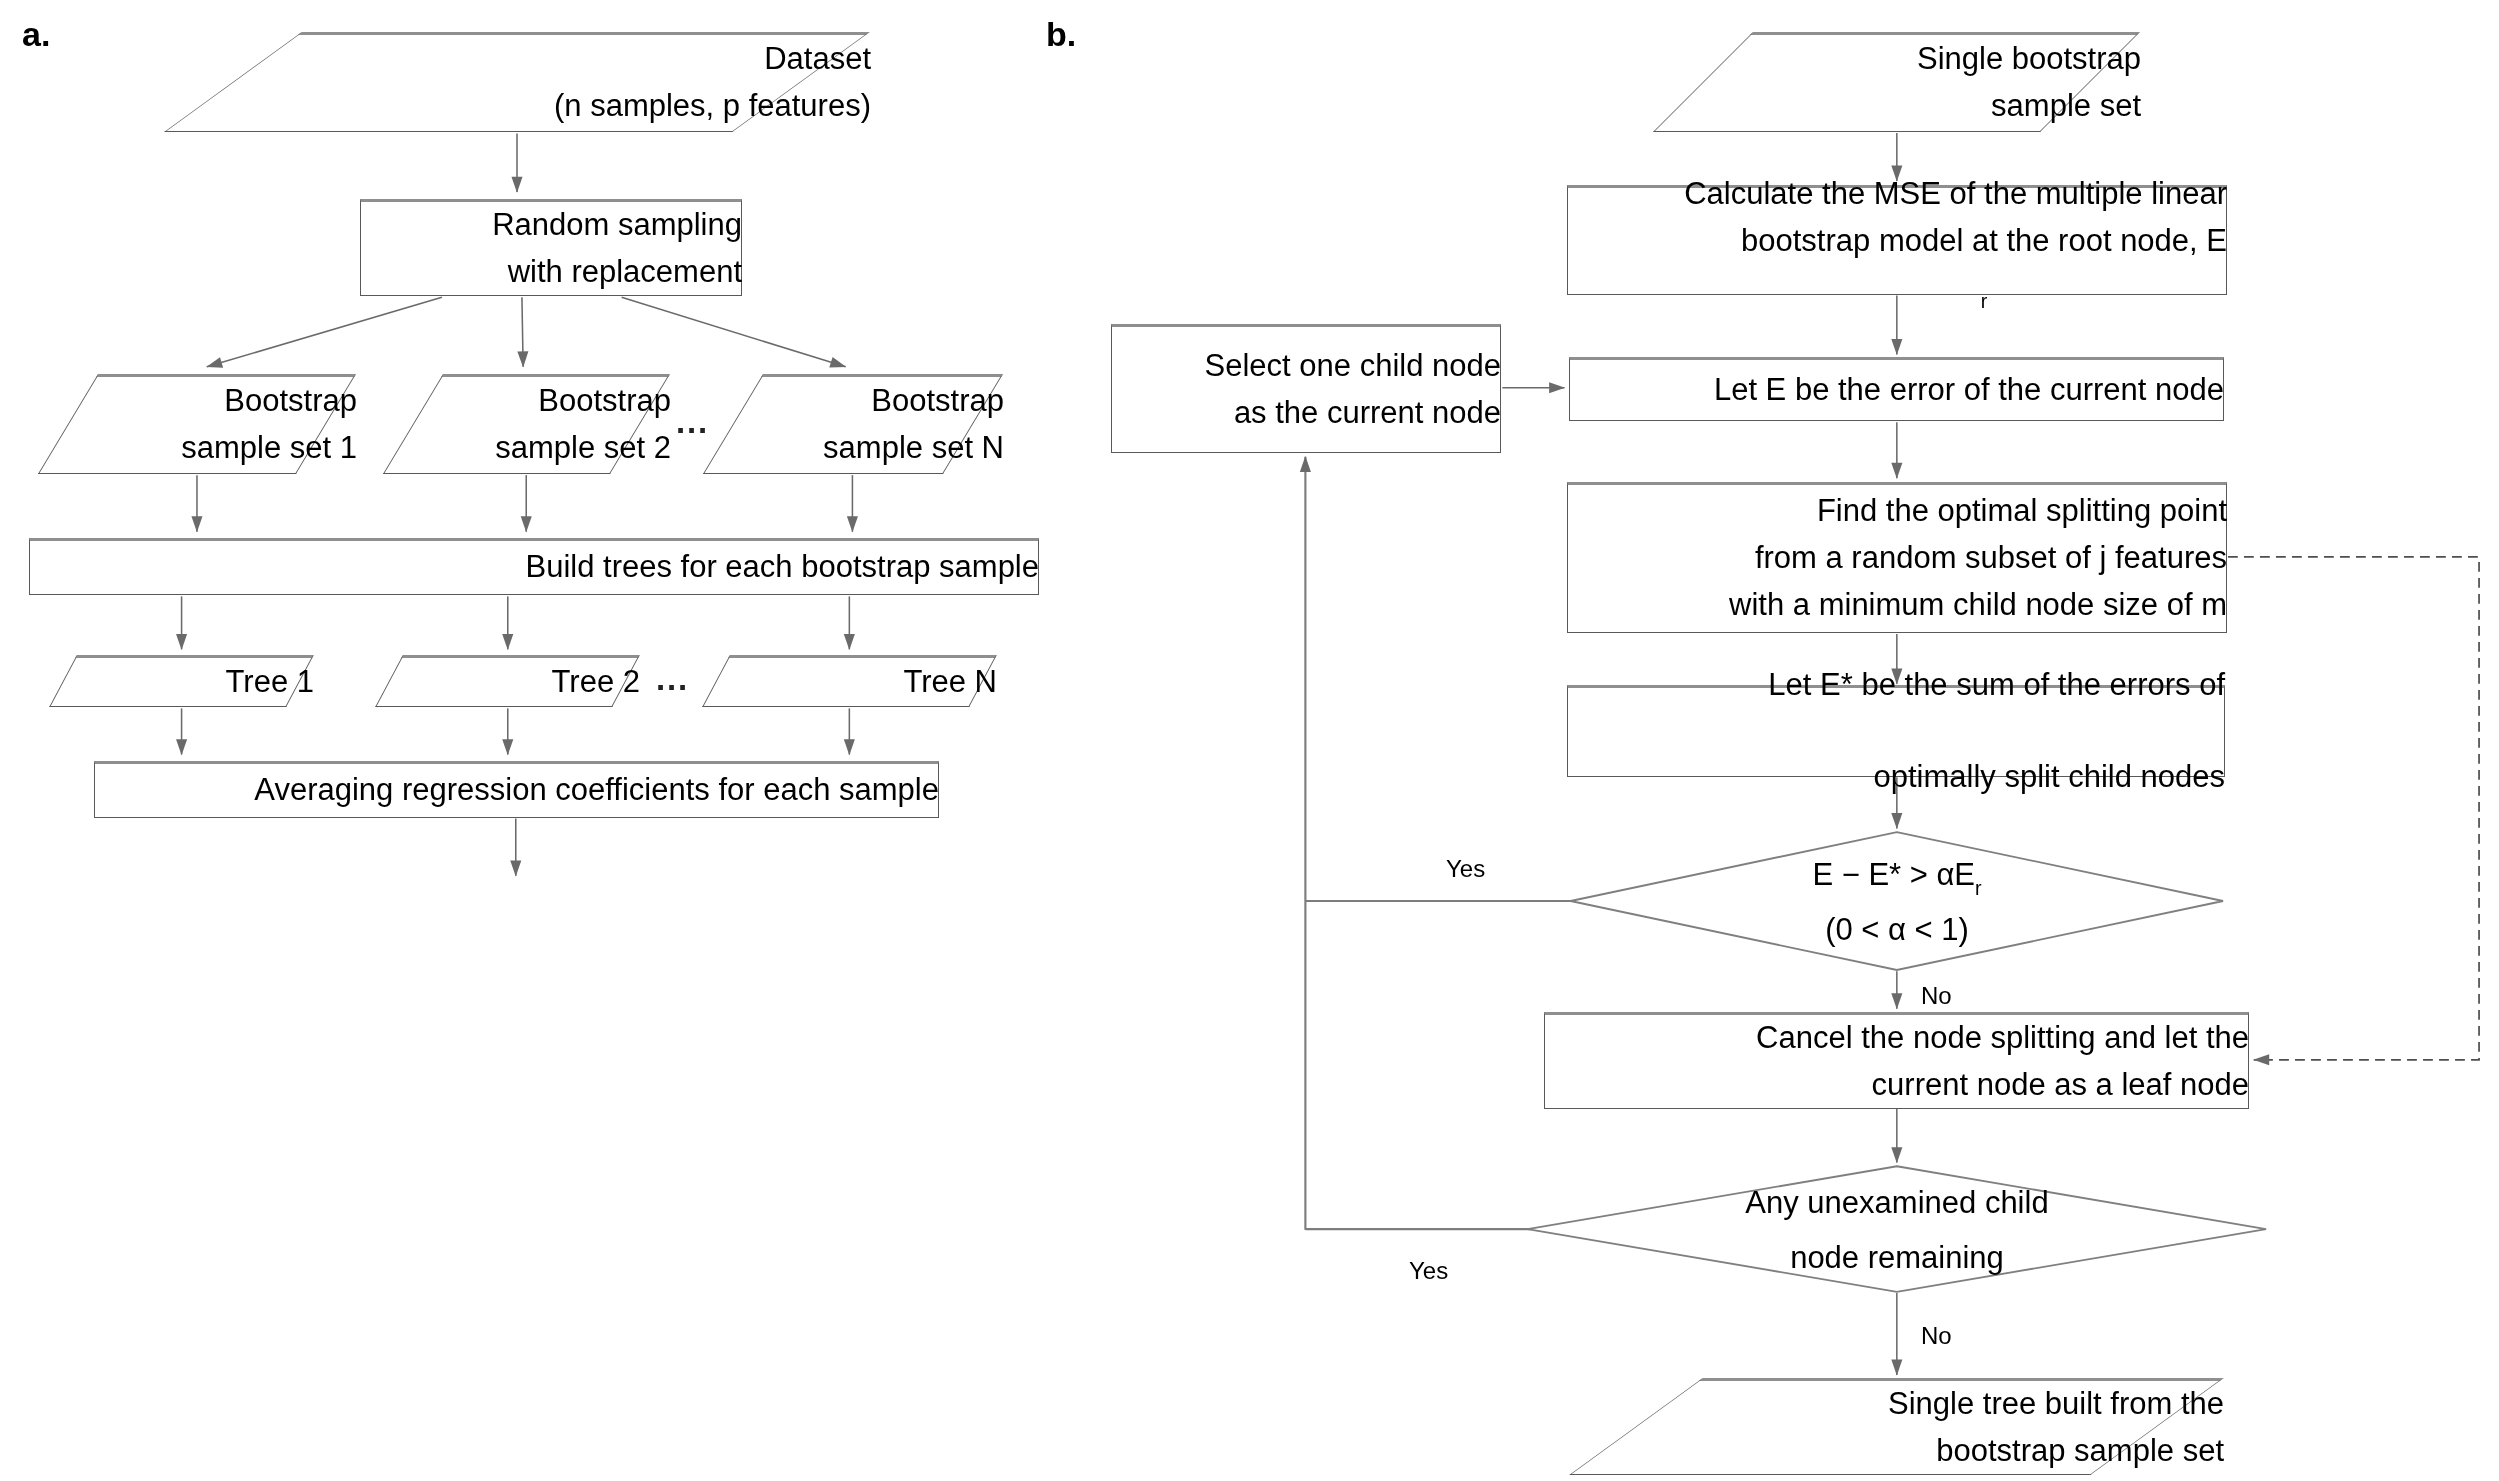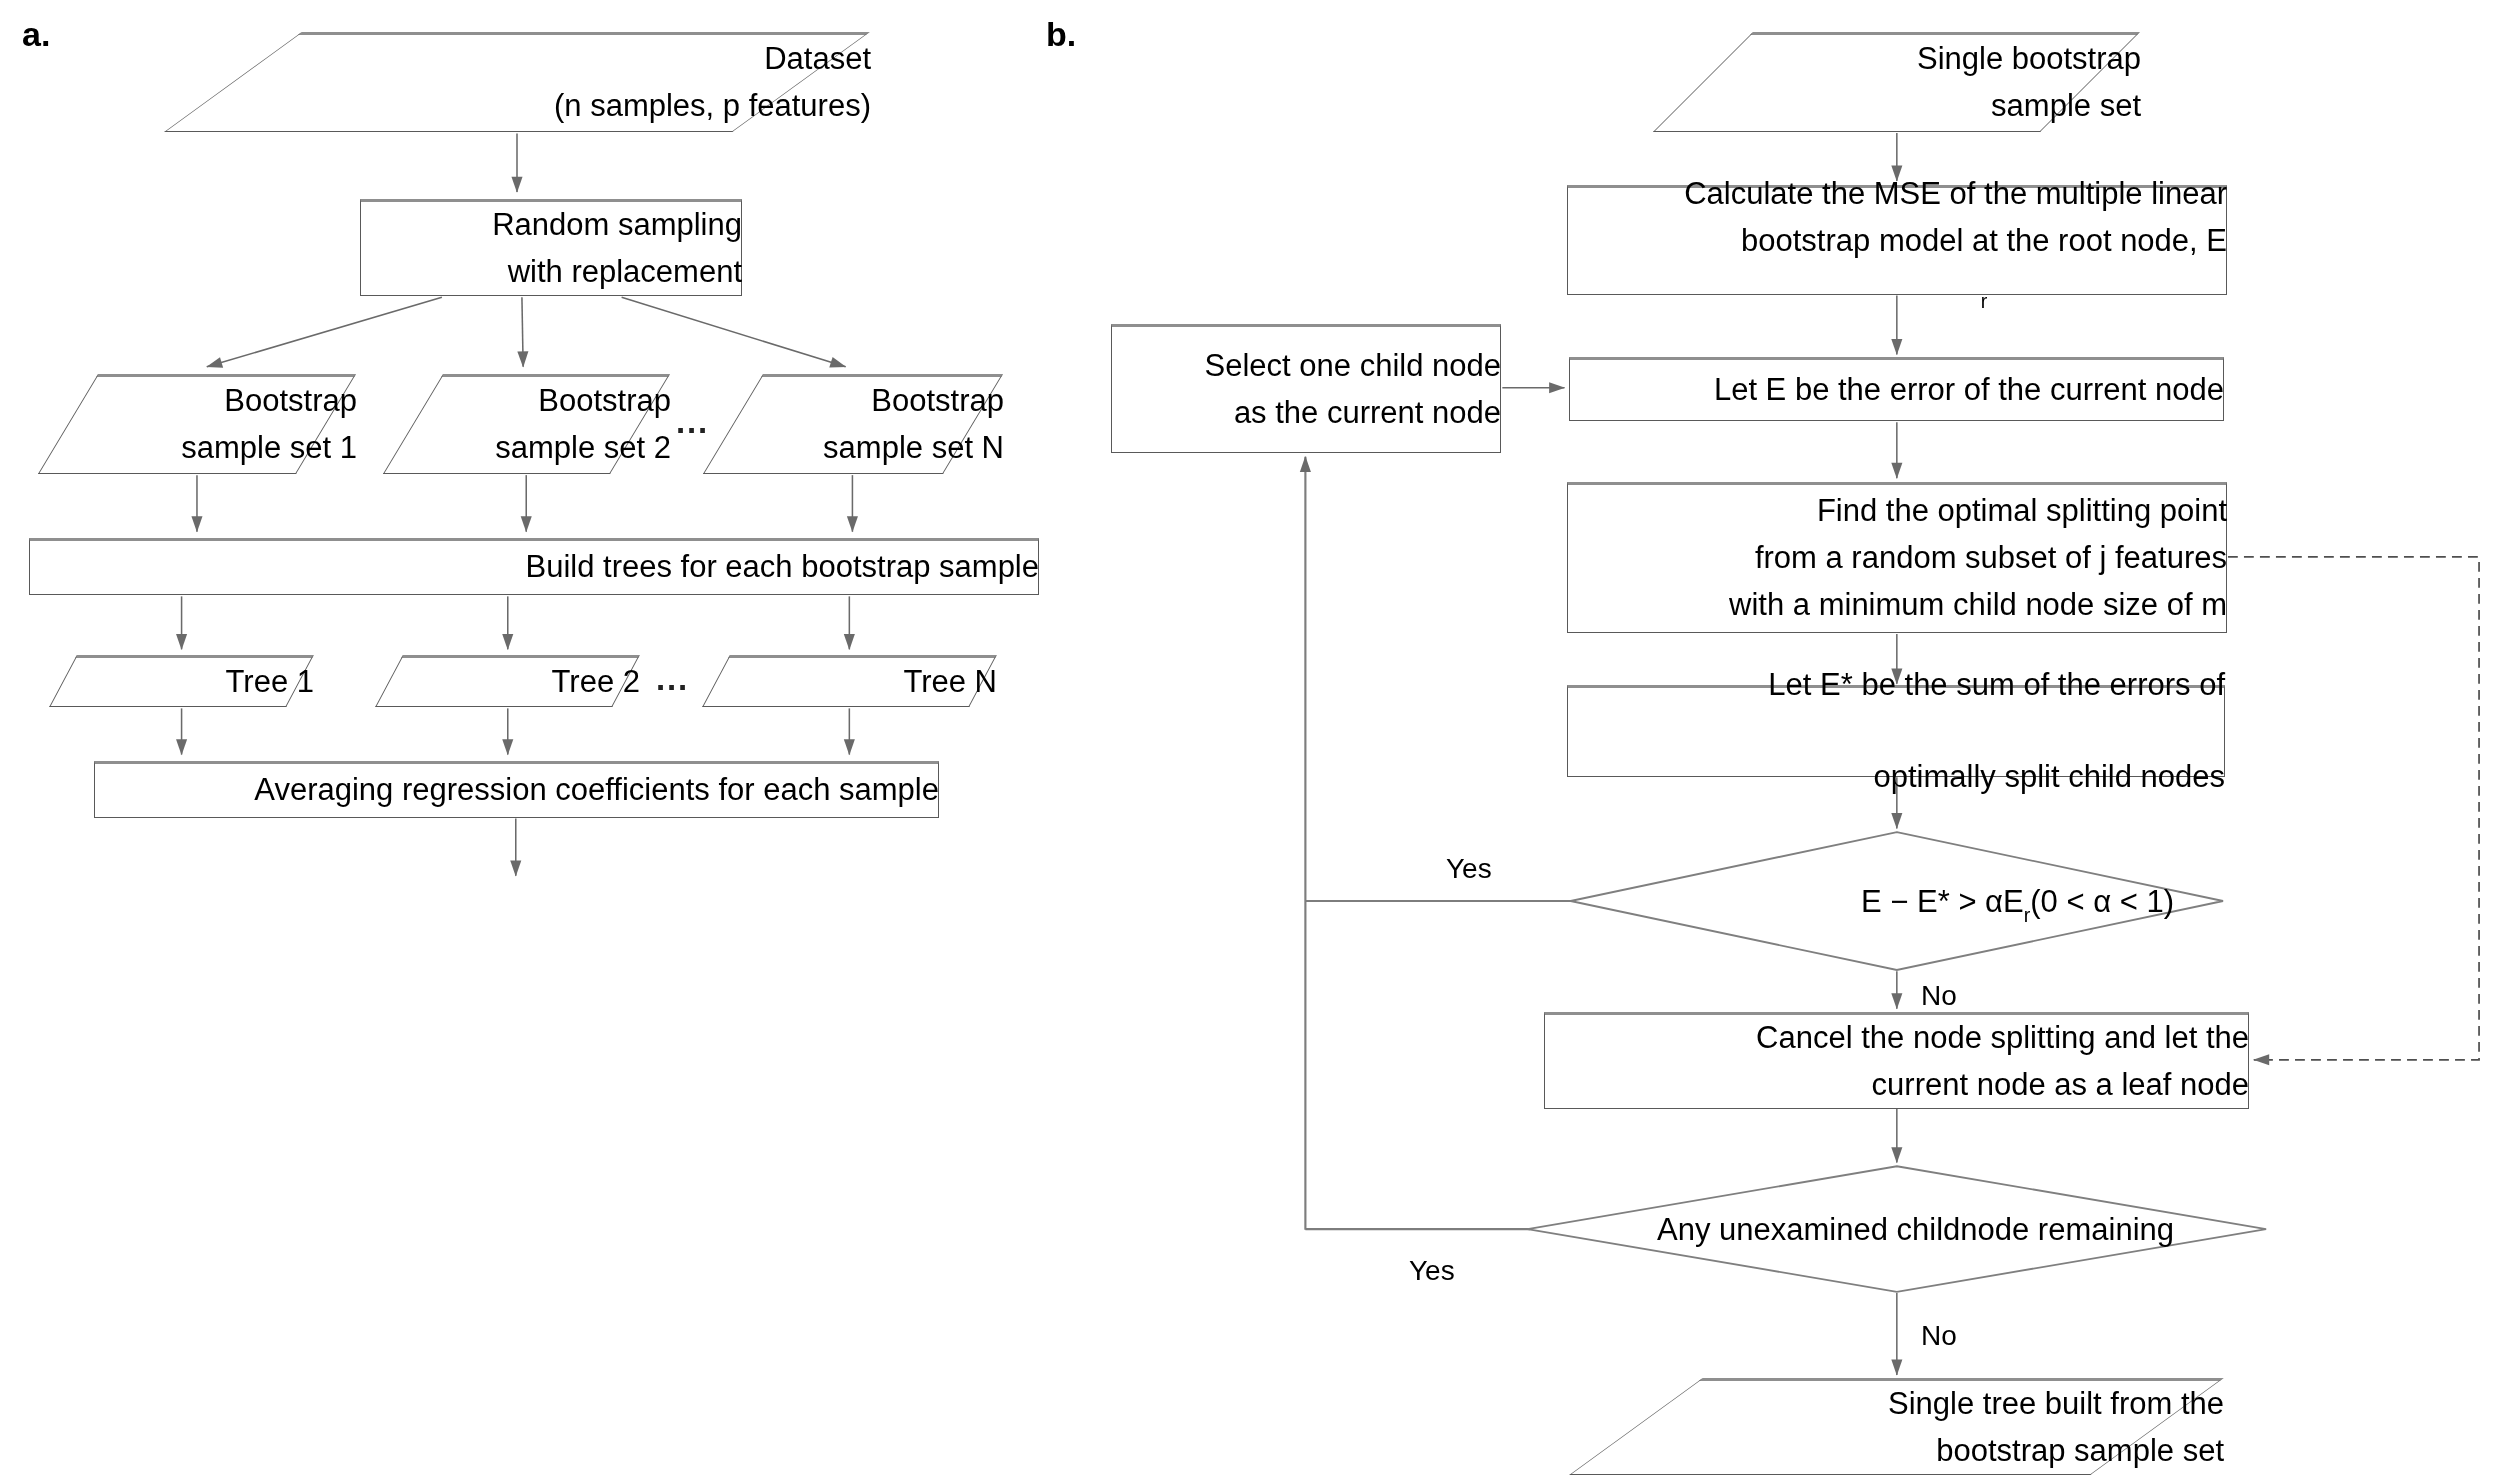--- a/index.html
+++ b/index.html
@@ -33,27 +33,27 @@
     position:absolute;left:0;top:0;right:0;bottom:0;
     display:flex;flex-direction:column;
     align-items:flex-end;justify-content:center;
     text-align:center;
     font-size:31px;line-height:47px;
     z-index:2;
   }
   .node .txt span{display:block;white-space:nowrap;}
   .diamond-txt{
     position:absolute;z-index:2;
-    display:flex;align-items:center;justify-content:flex-end;
-    text-align:center;font-size:31px;line-height:47px;
+    display:flex;flex-direction:column;align-items:center;justify-content:center;
+    text-align:center;font-size:31px;line-height:47px;gap:8px;
   }
   sub.subr{font-size:19.7px;line-height:0;vertical-align:-9.8px;}
   .edge-label{
     position:absolute;z-index:3;
-    font-size:28px;line-height:37px;white-space:nowrap;
+    font-size:24px;line-height:37px;white-space:nowrap;
   }
   .dots{
     position:absolute;z-index:3;
     font-size:33px;font-weight:bold;letter-spacing:1.8px;color:#222;
   }
   .annotation{
     position:absolute;z-index:3;
     font-size:31px;line-height:49px;text-align:right;
   }
   .annotation span{display:block;}

